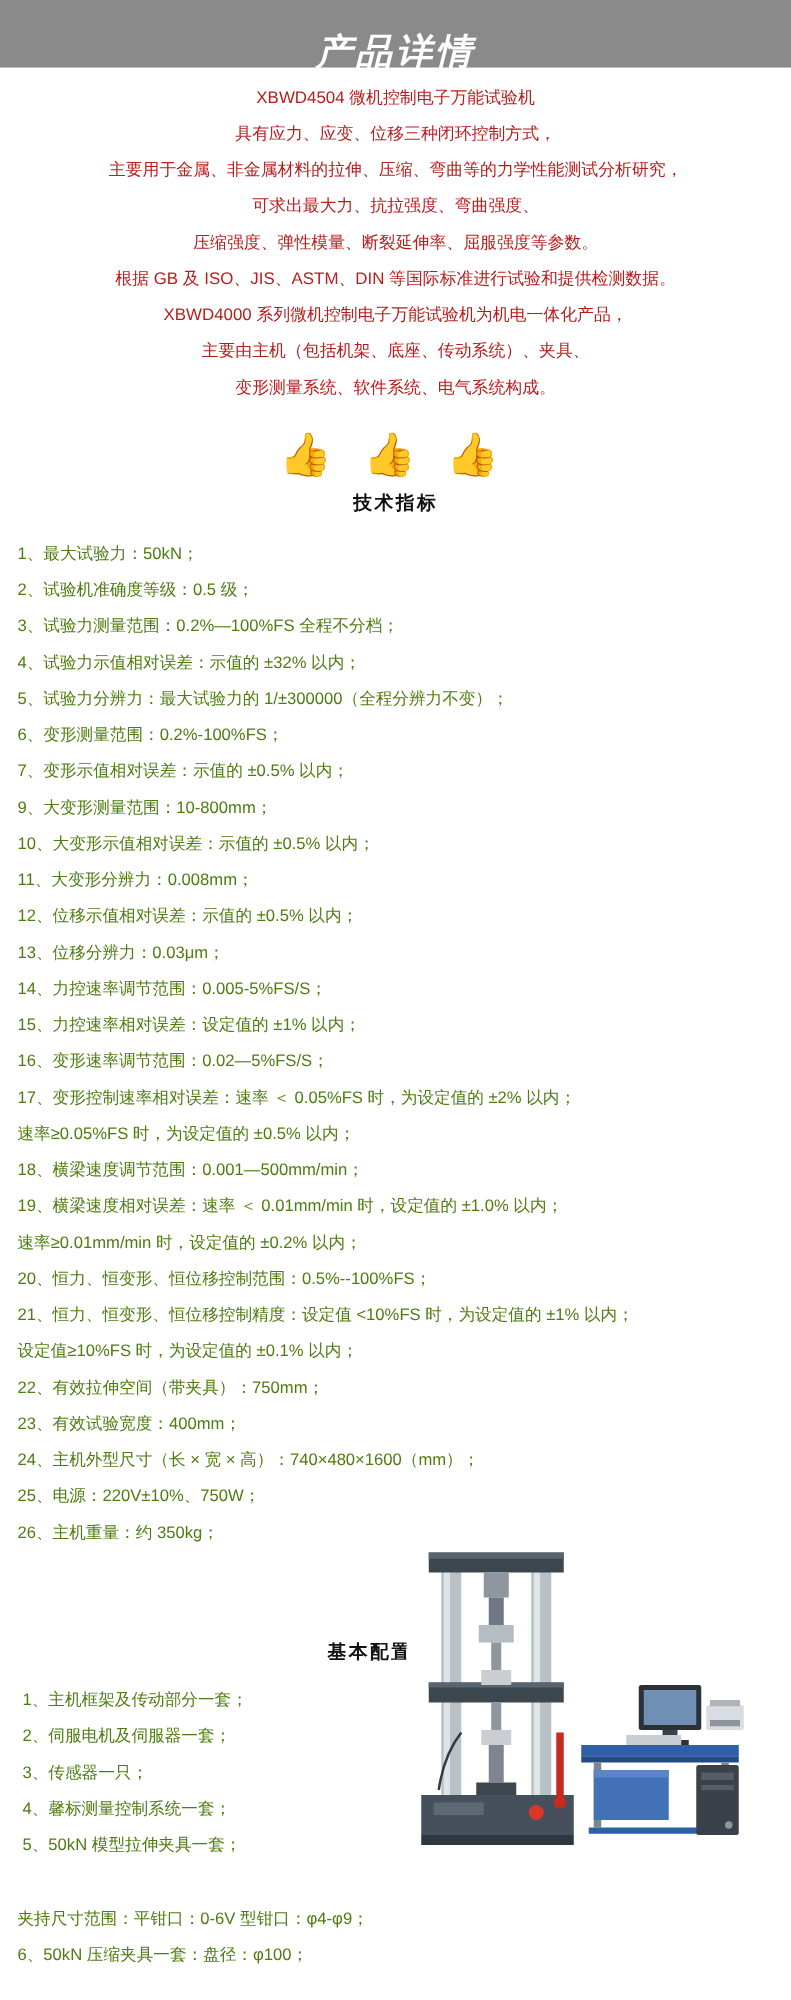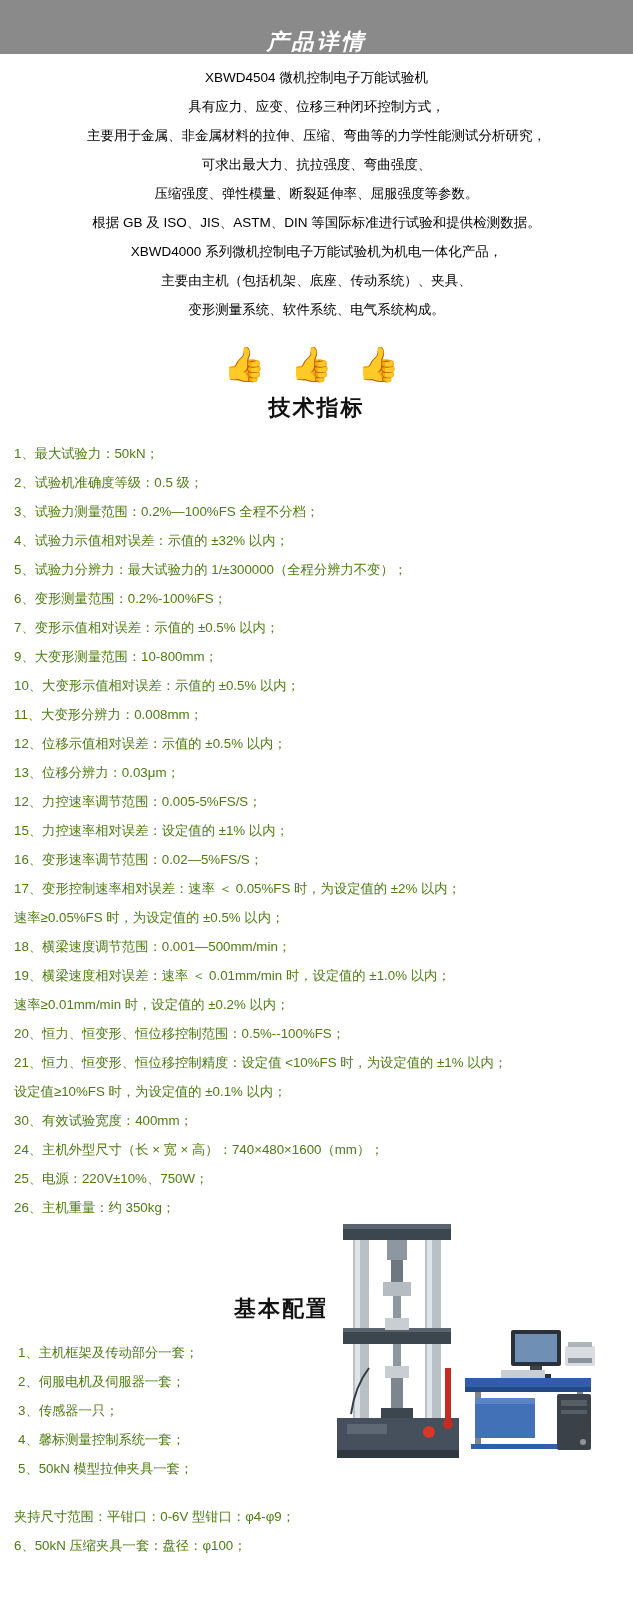--- a/index.html
+++ b/index.html
@@ -20,55 +20,55 @@
   
   .banner {
     background: #8a8a8a;
     height: 54px;
     display: flex;
     align-items: center;
     justify-content: center;
   }
   .banner-title {
     color: #ffffff;
-    font-size: 22px;
+    font-size: 29px;
     font-weight: bold;
     letter-spacing: 3px;
     font-style: italic;
     font-family: "DejaVu Sans", "Liberation Sans", sans-serif;
     margin-top: 29px;
   }
   
   .intro {
     padding: 14px 18px 2px 18px;
     text-align: center;
   }
   .intro p {
     margin: 0 0 9px 0;
     font-size: 13.5px;
     line-height: 20px;
-    color: #000000;
+    color: #b91c1c;
   }
   
   .thumbs {
     text-align: center;
     margin: 10px 0 6px 0;
     height: 46px;
     line-height: 46px;
     letter-spacing: 10px;
   }
   .thumb {
     font-size: 34px;
     color: #f5c518;
     display: inline-block;
   }
   
   .section-title {
     text-align: center;
-    font-size: 22px;
+    font-size: 15px;
     font-weight: bold;
     letter-spacing: 2px;
     color: #111111;
     margin: 6px 0 16px 0;
     font-family: Liberation Mono, monospace;
   }
   .section-title.left {
     text-align: right;
     padding-left: 58px;
     margin: 10px 0 14px 0;
@@ -145,32 +145,33 @@
     <div class="spec-item">3、试验力测量范围：0.2%—100%FS 全程不分档；</div>
     <div class="spec-item">4、试验力示值相对误差：示值的 ±32% 以内；</div>
     <div class="spec-item">5、试验力分辨力：最大试验力的 1/±300000（全程分辨力不变）；</div>
     <div class="spec-item">6、变形测量范围：0.2%-100%FS；</div>
     <div class="spec-item">7、变形示值相对误差：示值的 ±0.5% 以内；</div>
     <div class="spec-item">9、大变形测量范围：10-800mm；</div>
     <div class="spec-item">10、大变形示值相对误差：示值的 ±0.5% 以内；</div>
     <div class="spec-item">11、大变形分辨力：0.008mm；</div>
     <div class="spec-item">12、位移示值相对误差：示值的 ±0.5% 以内；</div>
     <div class="spec-item">13、位移分辨力：0.03μm；</div>
-    <div class="spec-item">12、力控速率调节范围：0.005-5%FS/S；</div>
+    <div class="spec-item">14、力控速率调节范围：0.005-5%FS/S；</div>
     <div class="spec-item">15、力控速率相对误差：设定值的 ±1% 以内；</div>
     <div class="spec-item">16、变形速率调节范围：0.02—5%FS/S；</div>
     <div class="spec-item">17、变形控制速率相对误差：速率 ＜ 0.05%FS 时，为设定值的 ±2% 以内；</div>
     <div class="spec-item">速率≥0.05%FS 时，为设定值的 ±0.5% 以内；</div>
     <div class="spec-item">18、横梁速度调节范围：0.001—500mm/min；</div>
     <div class="spec-item">19、横梁速度相对误差：速率 ＜ 0.01mm/min 时，设定值的 ±1.0% 以内；</div>
     <div class="spec-item">速率≥0.01mm/min 时，设定值的 ±0.2% 以内；</div>
     <div class="spec-item">20、恒力、恒变形、恒位移控制范围：0.5%--100%FS；</div>
     <div class="spec-item">21、恒力、恒变形、恒位移控制精度：设定值 &lt;10%FS 时，为设定值的 ±1% 以内；</div>
     <div class="spec-item">设定值≥10%FS 时，为设定值的 ±0.1% 以内；</div>
-    <div class="spec-item">30、有效试验宽度：400mm；</div>
+    <div class="spec-item">22、有效拉伸空间（带夹具）：750mm；</div>
+    <div class="spec-item">23、有效试验宽度：400mm；</div>
     <div class="spec-item">24、主机外型尺寸（长 × 宽 × 高）：740×480×1600（mm）；</div>
     <div class="spec-item">25、电源：220V±10%、750W；</div>
     <div class="spec-item">26、主机重量：约 350kg；</div>
   </div>
 
   <div class="machine-area">
 
     <div class="config-block">
       <div class="section-title left">基本配置</div>
       <div class="config-list">

